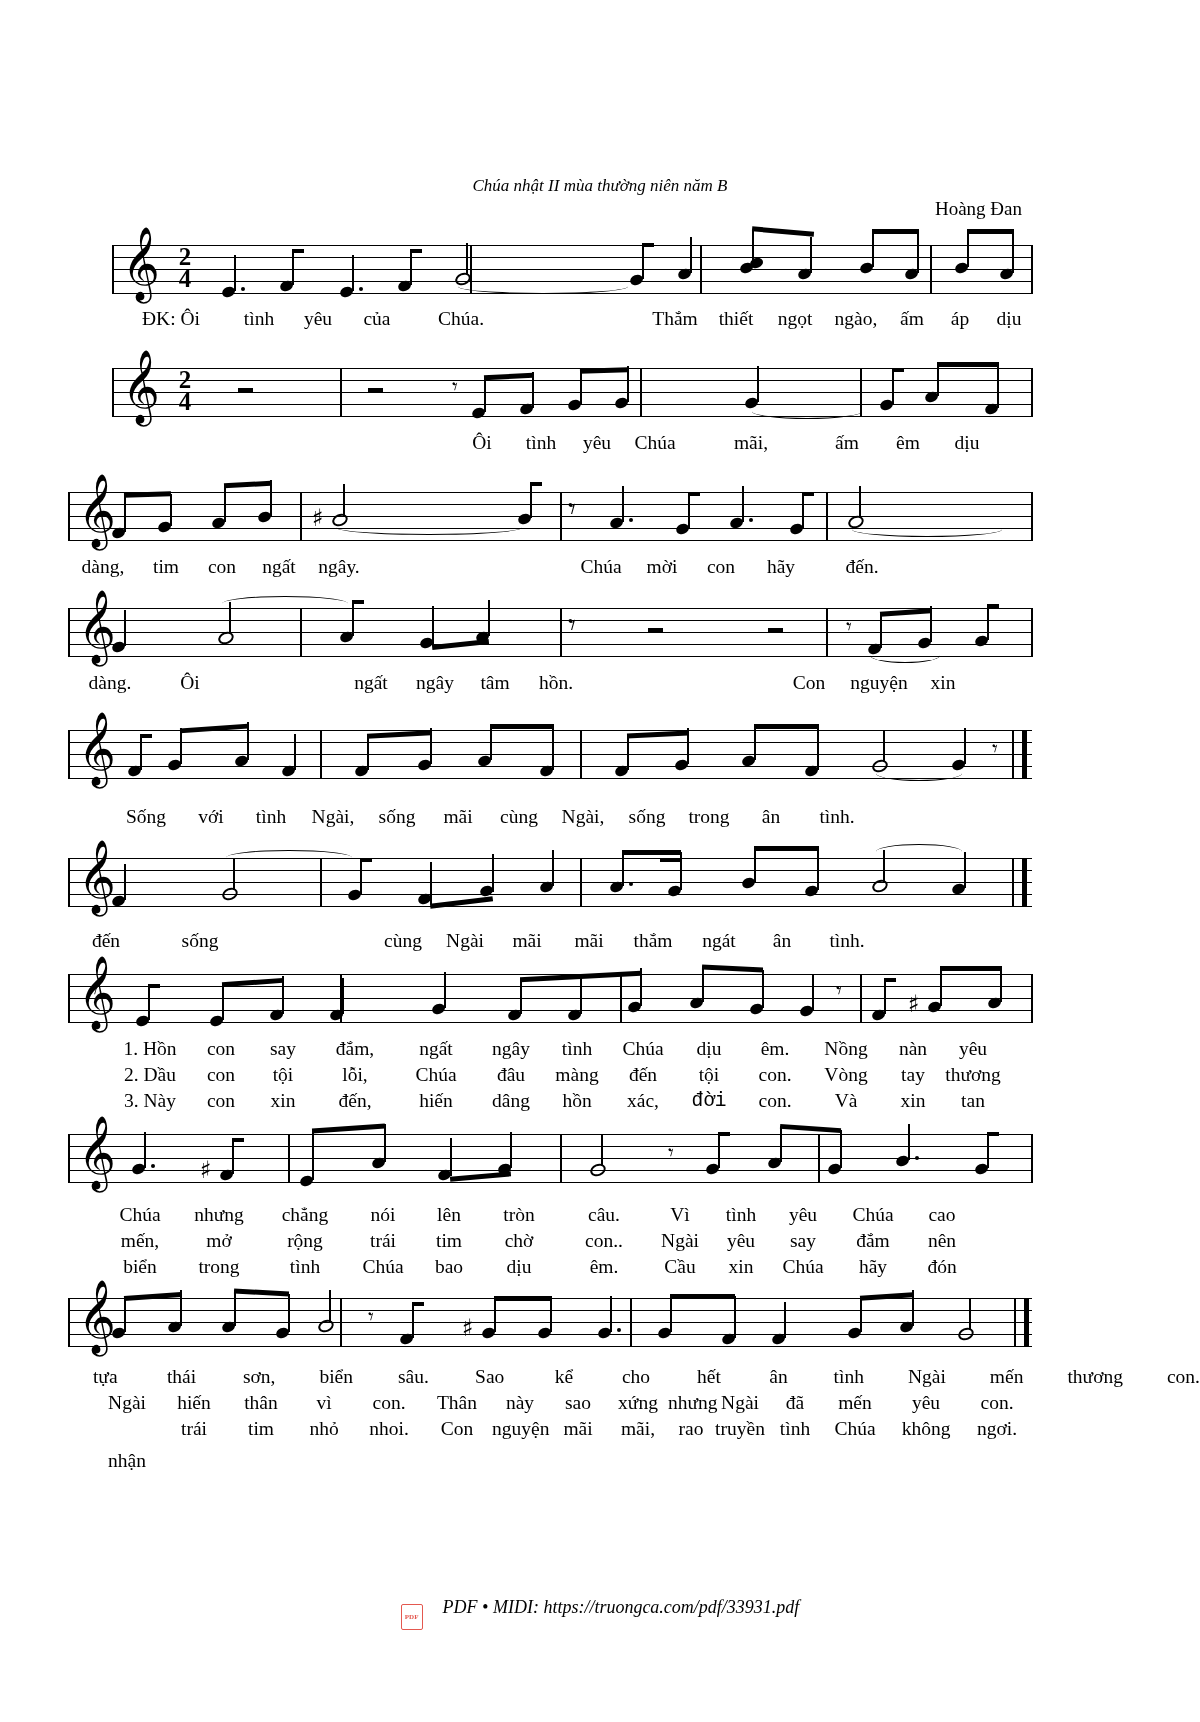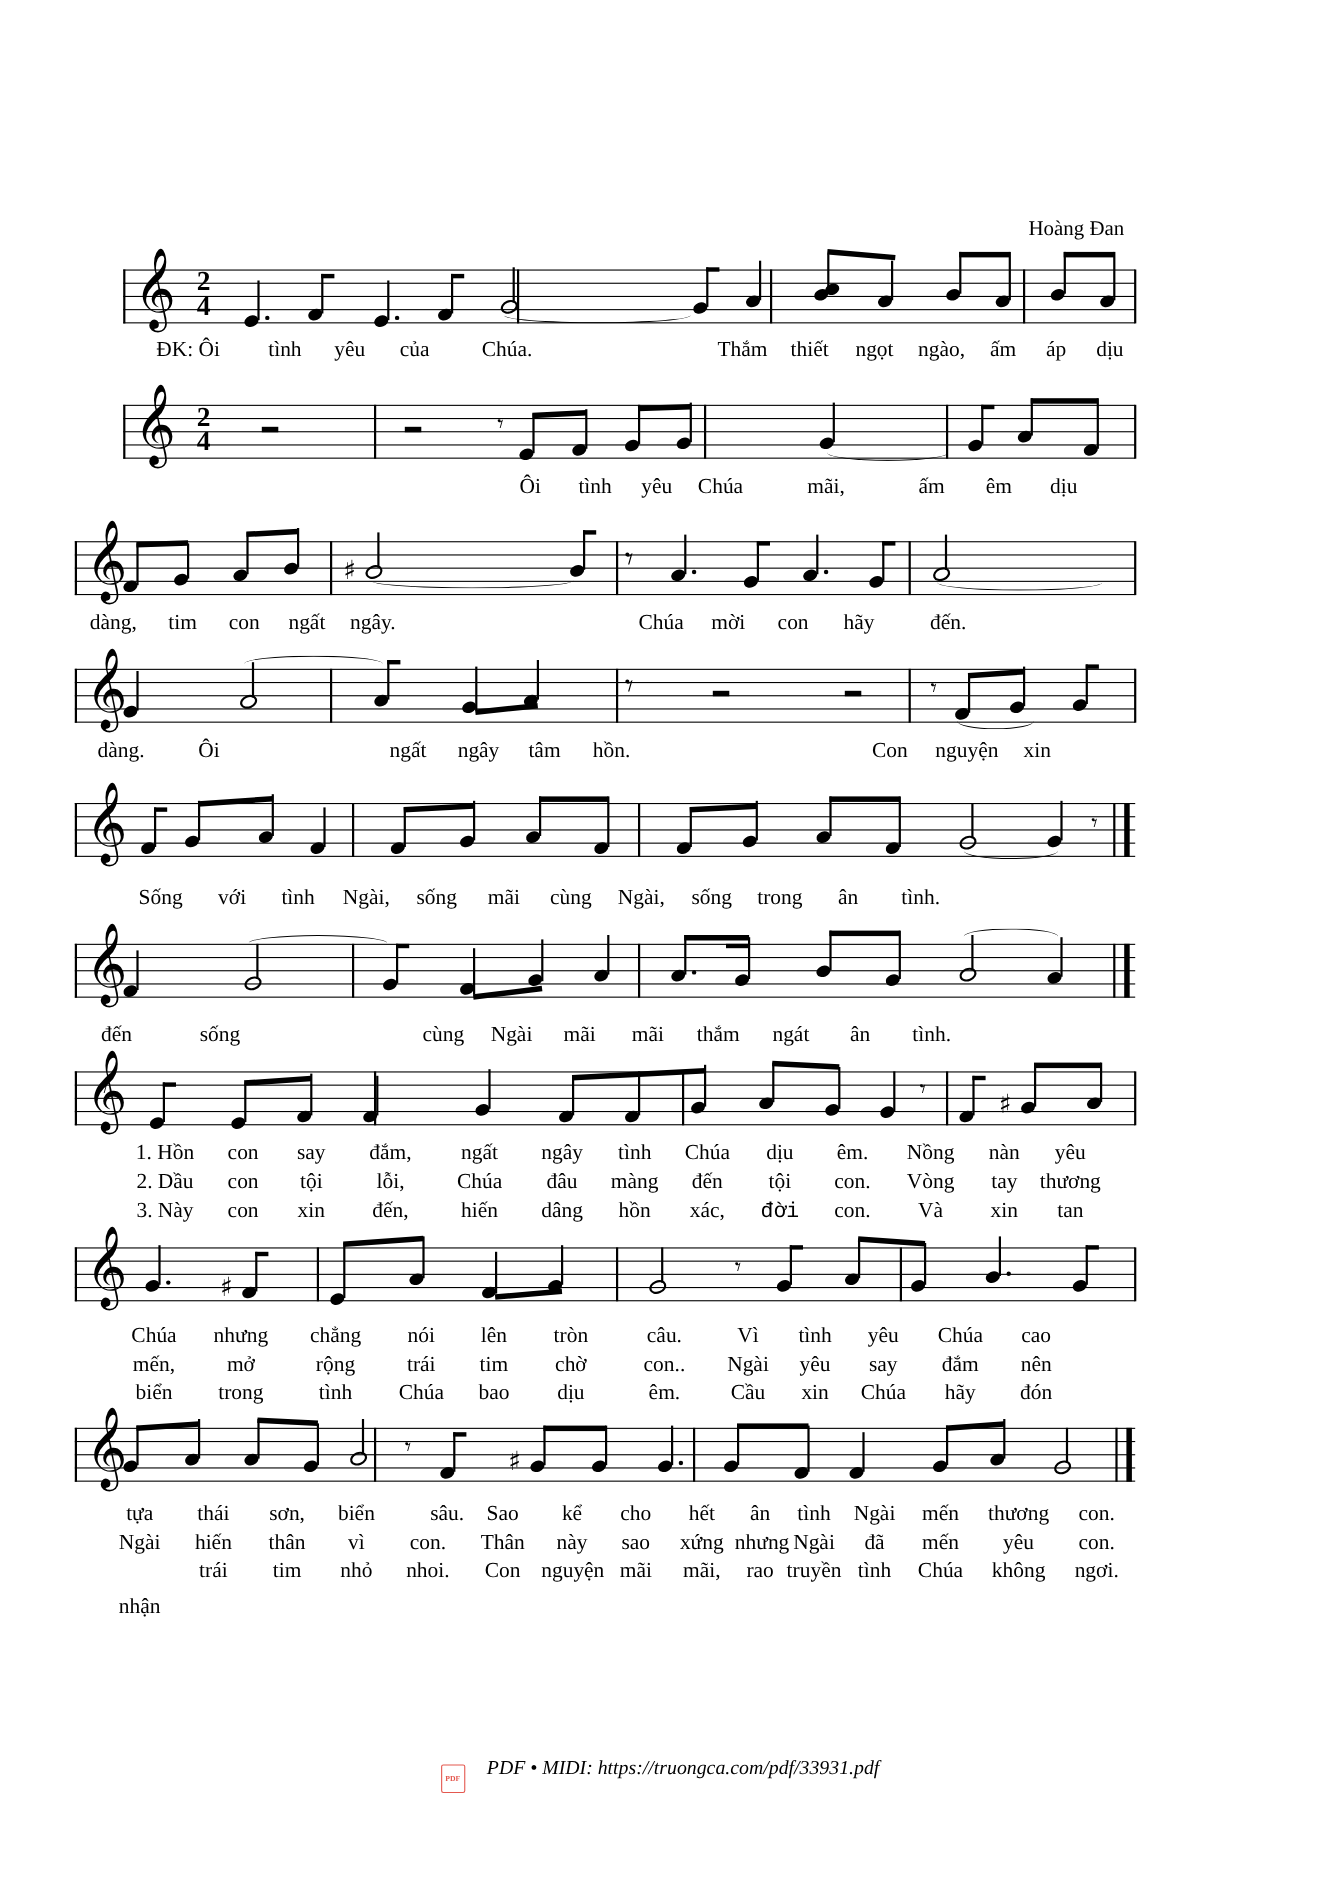--- a/index.html
+++ b/index.html
@@ -197,20 +197,21 @@
     text-align: center;
     vertical-align: -6px;
     margin-right: 20px;
   }
 </style>
 </head>
 <body>
 
 <div class="page">
 
+  <div class="occasion">Chúa nhật II mùa thường niên năm B</div>
   <div class="composer">Hoàng Đan</div>
 
   <div class="system" style="top:0;height:260px;">
 
     <div class="staff" style="top:245px;">
       <div class="lines">
         <i style="top:0px;left:112px;width:920px;"></i>
         <i style="top:12px;left:112px;width:920px;"></i>
         <i style="top:24px;left:112px;width:920px;"></i>
         <i style="top:36px;left:112px;width:920px;"></i>
@@ -887,21 +888,21 @@
 
       <div class="note" style="left:848px;top:30px;"></div>
       <div class="stem" style="left:860px;top:-2px;height:36px;"></div>
       <div class="note" style="left:900px;top:24px;"></div>
       <div class="stem" style="left:912px;top:-8px;height:36px;"></div>
       <div class="beam" style="left:860px;top:-4px;width:53px;transform:rotate(-4deg);"></div>
       <div class="note hollow" style="left:958px;top:30px;"></div>
       <div class="stem" style="left:969px;top:0px;height:32px;"></div>
     </div>
 
-    <div class="lyricrow" style="top:1366px;">
+    <div class="lyricrow" style="top:1366px;gap:44px;">
       <span style="width:96px;"></span>
       <span style="width:62px;">tựa</span>
       <span style="width:72px;">thái</span>
       <span style="width:62px;">sơn,</span>
       <span style="width:64px;">biển</span>
       <span style="width:66px;text-align:right;">sâu.</span>
       <span style="width:70px;">Sao</span>
       <span style="width:56px;">kể</span>
       <span style="width:60px;">cho</span>
       <span style="width:60px;">hết</span>

